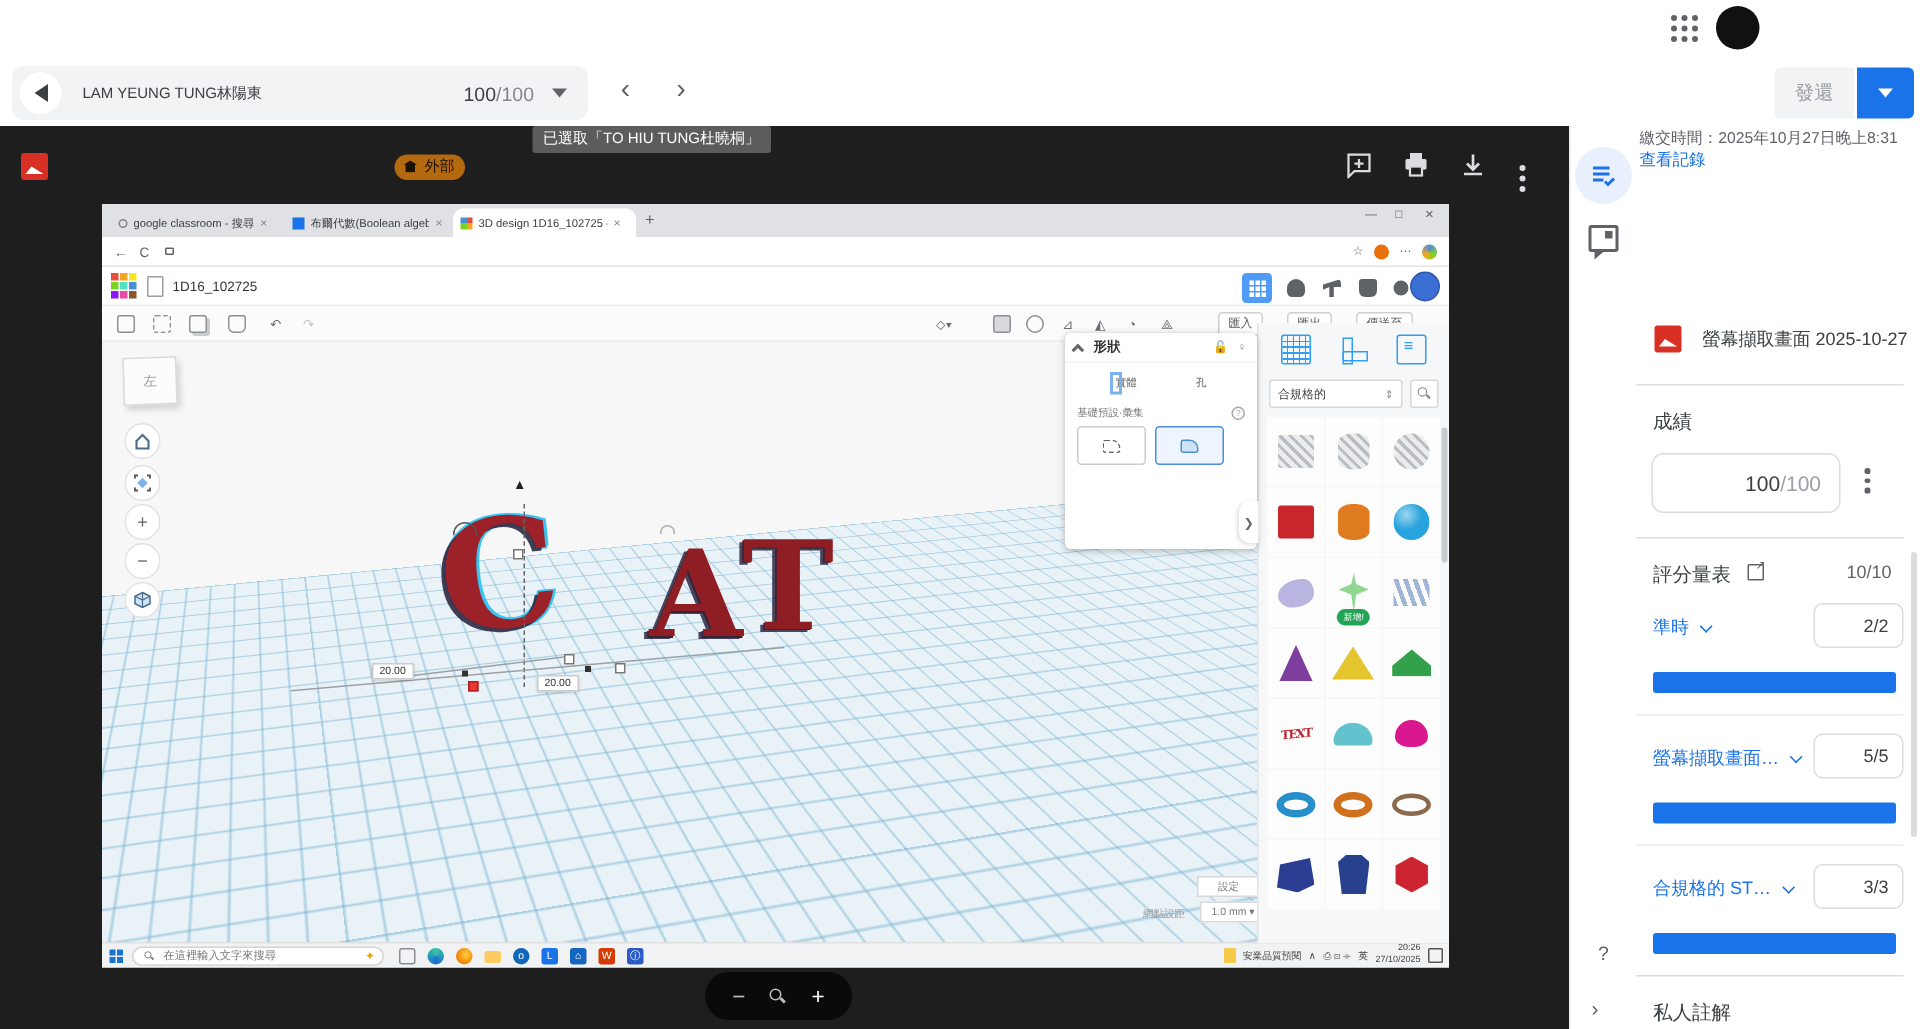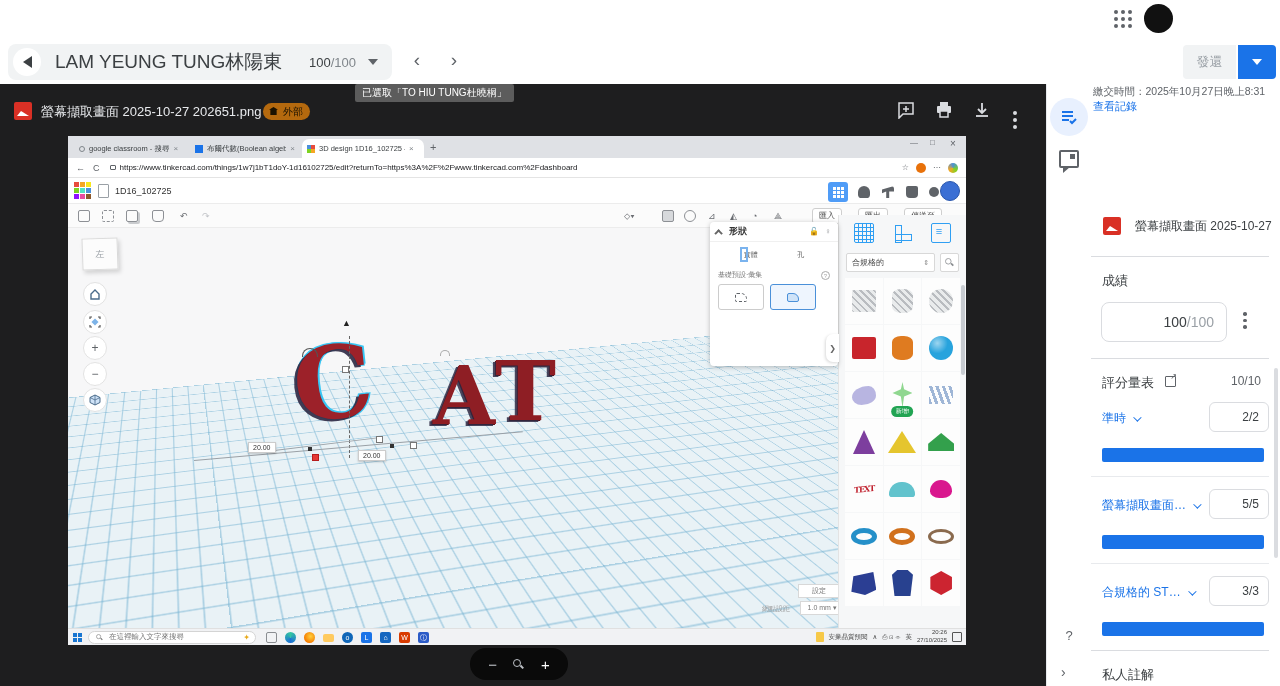--- a/index.html
+++ b/index.html
@@ -15,21 +15,21 @@
   .apps-grid i { background:#5f6368; border-radius:50%; }
   .avatar { position:absolute; left:1144px; top:4px; width:29px; height:29px; border-radius:50%; background:#111; }
 
   
   #studentbar { position:absolute; left:0; top:40px; width:1280px; height:44px; background:#fff; }
   .student-pill { position:absolute; left:8px; top:4px; width:384px; height:36px; background:#f1f3f4;
     border-radius:8px; display:flex; align-items:center; }
   .back-circle { width:28px; height:28px; border-radius:50%; background:#fff; margin-left:5px;
     display:flex; align-items:center; justify-content:center; }
   .tri-left { width:0; height:0; border-top:6px solid transparent; border-bottom:6px solid transparent; border-right:9px solid #3c4043; }
-  .student-name { font-size:19px; color:#3c4043; margin-left:14px; }
+  .student-name { font-size:10px; color:#3c4043; margin-left:14px; }
   .pill-score { margin-left:auto; font-size:13px; color:#3c4043; }
   .pill-score .dim { color:#80868b; }
   .caret { width:0; height:0; border-left:5px solid transparent; border-right:5px solid transparent; border-top:6px solid #5f6368; margin:0 14px 0 12px; }
   .nav-arrow { position:absolute; top:6px; font-size:19px; color:#5f6368; width:28px; height:28px; text-align:center; line-height:28px; cursor:pointer;}
   .return-btn { position:absolute; left:1183px; top:5px; width:53px; height:34px; background:#f1f3f4;
     border:none; border-radius:4px 0 0 4px; color:#9aa0a6; font-size:13px; }
   .return-drop { position:absolute; left:1238px; top:5px; width:38px; height:34px; background:#1a73e8;
     border-radius:0 4px 4px 0; display:flex; align-items:center; justify-content:center; cursor:pointer;}
   .return-drop .caret { border-top-color:#fff; margin:0; }
 
@@ -280,21 +280,20 @@
     <div class="nav-arrow" style="left:440px">›</div>
     <button class="return-btn">發還</button>
     <div class="return-drop">
         <span class="caret"></span>
       </div>
   </div>
 
   <div id="viewer">
     <div class="tooltip">已選取「TO HIU TUNG杜曉桐」</div>
     <div class="vfile-icon"></div>
-    <div class="vfilename">螢幕擷取畫面 2025-10-27 202651.png</div>
     <div class="ext-badge">外部</div>
     <div class="vicon" style="left:897px">
       <svg width="18" height="18" viewBox="0 0 18 18">
           <path d="M2 2h14v11H6l-4 4z" fill="none" stroke="#dadce0" stroke-width="1.5"></path>
           <path d="M9 5v6M6 8h6" stroke="#dadce0" stroke-width="1.5"></path>
         </svg>
     </div>
     <div class="vicon" style="left:935px">
       <svg width="18" height="18" viewBox="0 0 18 18">
           <rect x="5" y="1" width="8" height="4" fill="#dadce0"></rect>
@@ -331,21 +330,20 @@
         <div class="newtab">+</div>
         <div class="winctl" style="left:842px">—</div>
         <div class="winctl" style="left:862px">□</div>
         <div class="winctl" style="left:882px;font-size:10px">×</div>
       </div>
 
       <div class="urlbar">
         <span class="nav">←</span>
         <span class="nav" style="margin-left:8px">C</span>
         <span class="lock"></span>
-        <span class="url-text">https://www.tinkercad.com/things/1w7j1bT1doY-1d16102725/edit?returnTo=https%3A%2F%2Fwww.tinkercad.com%2Fdashboard</span>
         <span class="urlbar-right">
           <span style="font-size:8px;color:#5f6368">☆</span>
           <span class="dot-av" style="background:#e8710a"></span>
           <span style="color:#5f6368;font-size:8px">⋯</span>
           <span class="dot-av" style="background:conic-gradient(#4a90d9,#7ed321,#f5a623,#4a90d9)"></span>
         </span>
       </div>
 
       <div class="tc-header">
         <div class="tc-logo">

